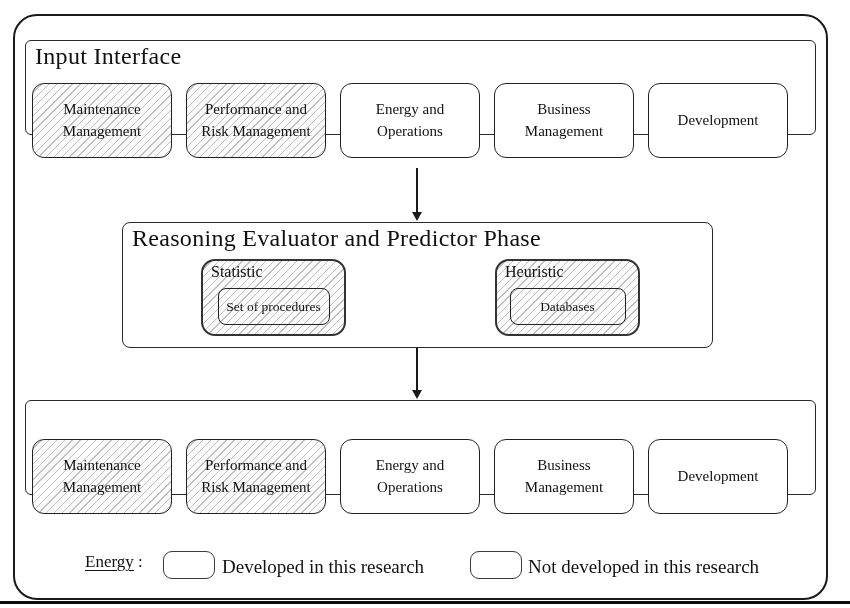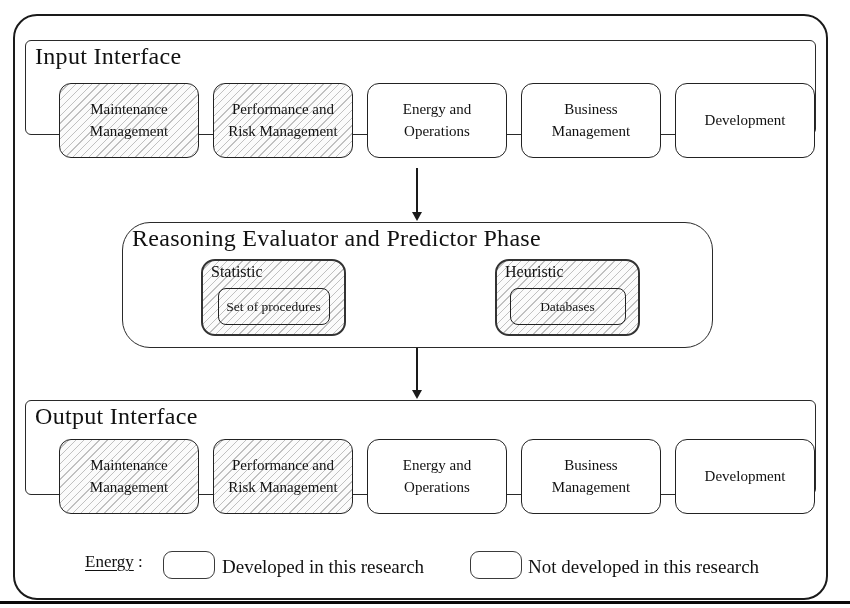--- a/index.html
+++ b/index.html
@@ -38,21 +38,21 @@
   .panel-title {
     position: absolute;
     left: 9px; top: 2px;
     font-size: 24px;
     font-weight: 400;
     letter-spacing: 0.3px;
     white-space: nowrap;
   }
   .module-row {
     position: absolute;
-    left: 33px;
+    left: 6px;
     display: flex;
     gap: 14px;
   }
   .module {
     width: 140px; height: 75px;
     border: 1.5px solid #222222;
     border-radius: 12px;
     background: #ffffff;
     display: flex;
     align-items: center;
@@ -70,21 +70,21 @@
       rgba(145,145,145,0.55) 1px,
       transparent 1px,
       transparent 5.5px
     );
   }
   .reasoning-panel {
     position: absolute;
     left: 122px; top: 222px;
     width: 591px; height: 126px;
     border: 1.5px solid #2a2a2a;
-    border-radius: 28px;
+    border-radius: 8px;
     background: #ffffff;
   }
   .group-box {
     position: absolute;
     top: 36px;
     width: 145px; height: 77px;
     border: 2px solid #333333;
     border-radius: 14px;
   }
   .group-box .group-label {
@@ -193,21 +193,20 @@
       <div class="inner-box" style="width:116px;">
         <span>Databases</span>
       </div>
     </div>
   </section>
 
   <div class="arrow-line" style="top:348px; height:44px;"></div>
   <div class="arrow-head" style="top:390px;"></div>
 
   <section class="panel" style="left:25px; top:400px;">
-    <div class="panel-title">Output Interface</div>
     <div class="module-row" style="top:38px;">
       <div class="module hatched">
         <span>Maintenance Management</span>
       </div>
       <div class="module hatched">
         <span>Performance and Risk Management</span>
       </div>
       <div class="module">
         <span>Energy and Operations</span>
       </div>

